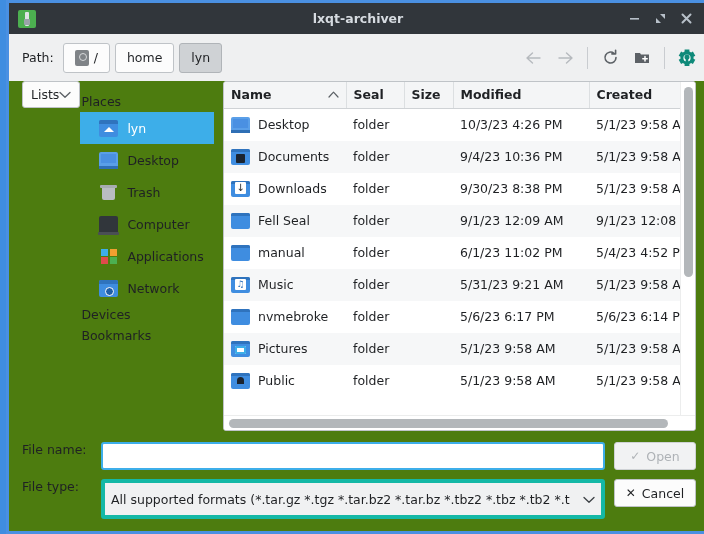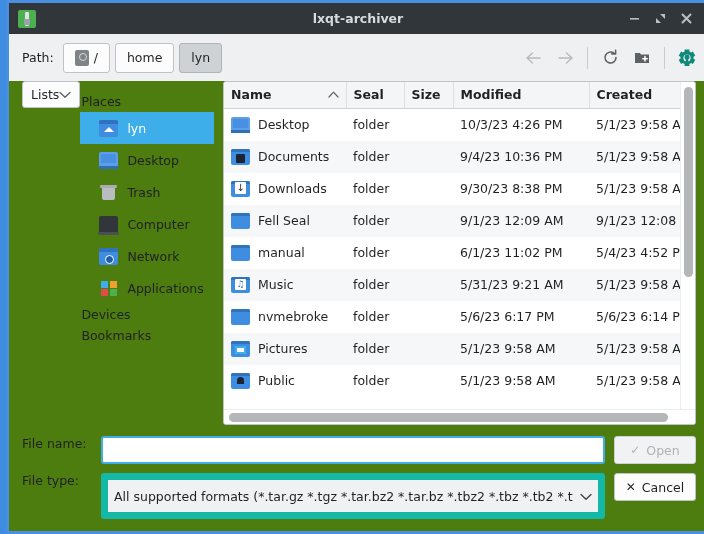--- a/index.html
+++ b/index.html
@@ -446,21 +446,21 @@
     background: #ffffff;
     padding: 0 6px;
     font-family: inherit;
     font-size: 12.5px;
     outline: none;
     min-width: 0;
   }
   #filetype-combo {
     flex: 1;
     height: 28px;
-    border: 7px solid #14b8a6;
+    border: 4px solid #14b8a6;
     border-radius: 3px;
     background: #f0f1f2;
     padding: 16px 6px;
     display: flex;
     align-items: center;
     font-size: 12.5px;
     cursor: default;
     min-width: 0;
     overflow: hidden;
   }
@@ -595,26 +595,26 @@
         </div>
         <div class="place-item">
           <span class="pico ic-trash"></span>
           <span class="place-label">Trash</span>
         </div>
         <div class="place-item">
           <span class="pico ic-computer"></span>
           <span class="place-label">Computer</span>
         </div>
         <div class="place-item">
+          <span class="pico ic-apps"></span>
+          <span class="place-label">Applications</span>
+        </div>
+        <div class="place-item">
           <span class="pico ic-network"></span>
           <span class="place-label">Network</span>
-        </div>
-        <div class="place-item">
-          <span class="pico ic-apps"></span>
-          <span class="place-label">Applications</span>
         </div>
 
         <div class="group-header">Devices</div>
         <div class="group-header">Bookmarks</div>
       </div>
     </div>
 
     <div id="filepane">
       <div id="list-scroll-area">
         <div id="list-inner">

